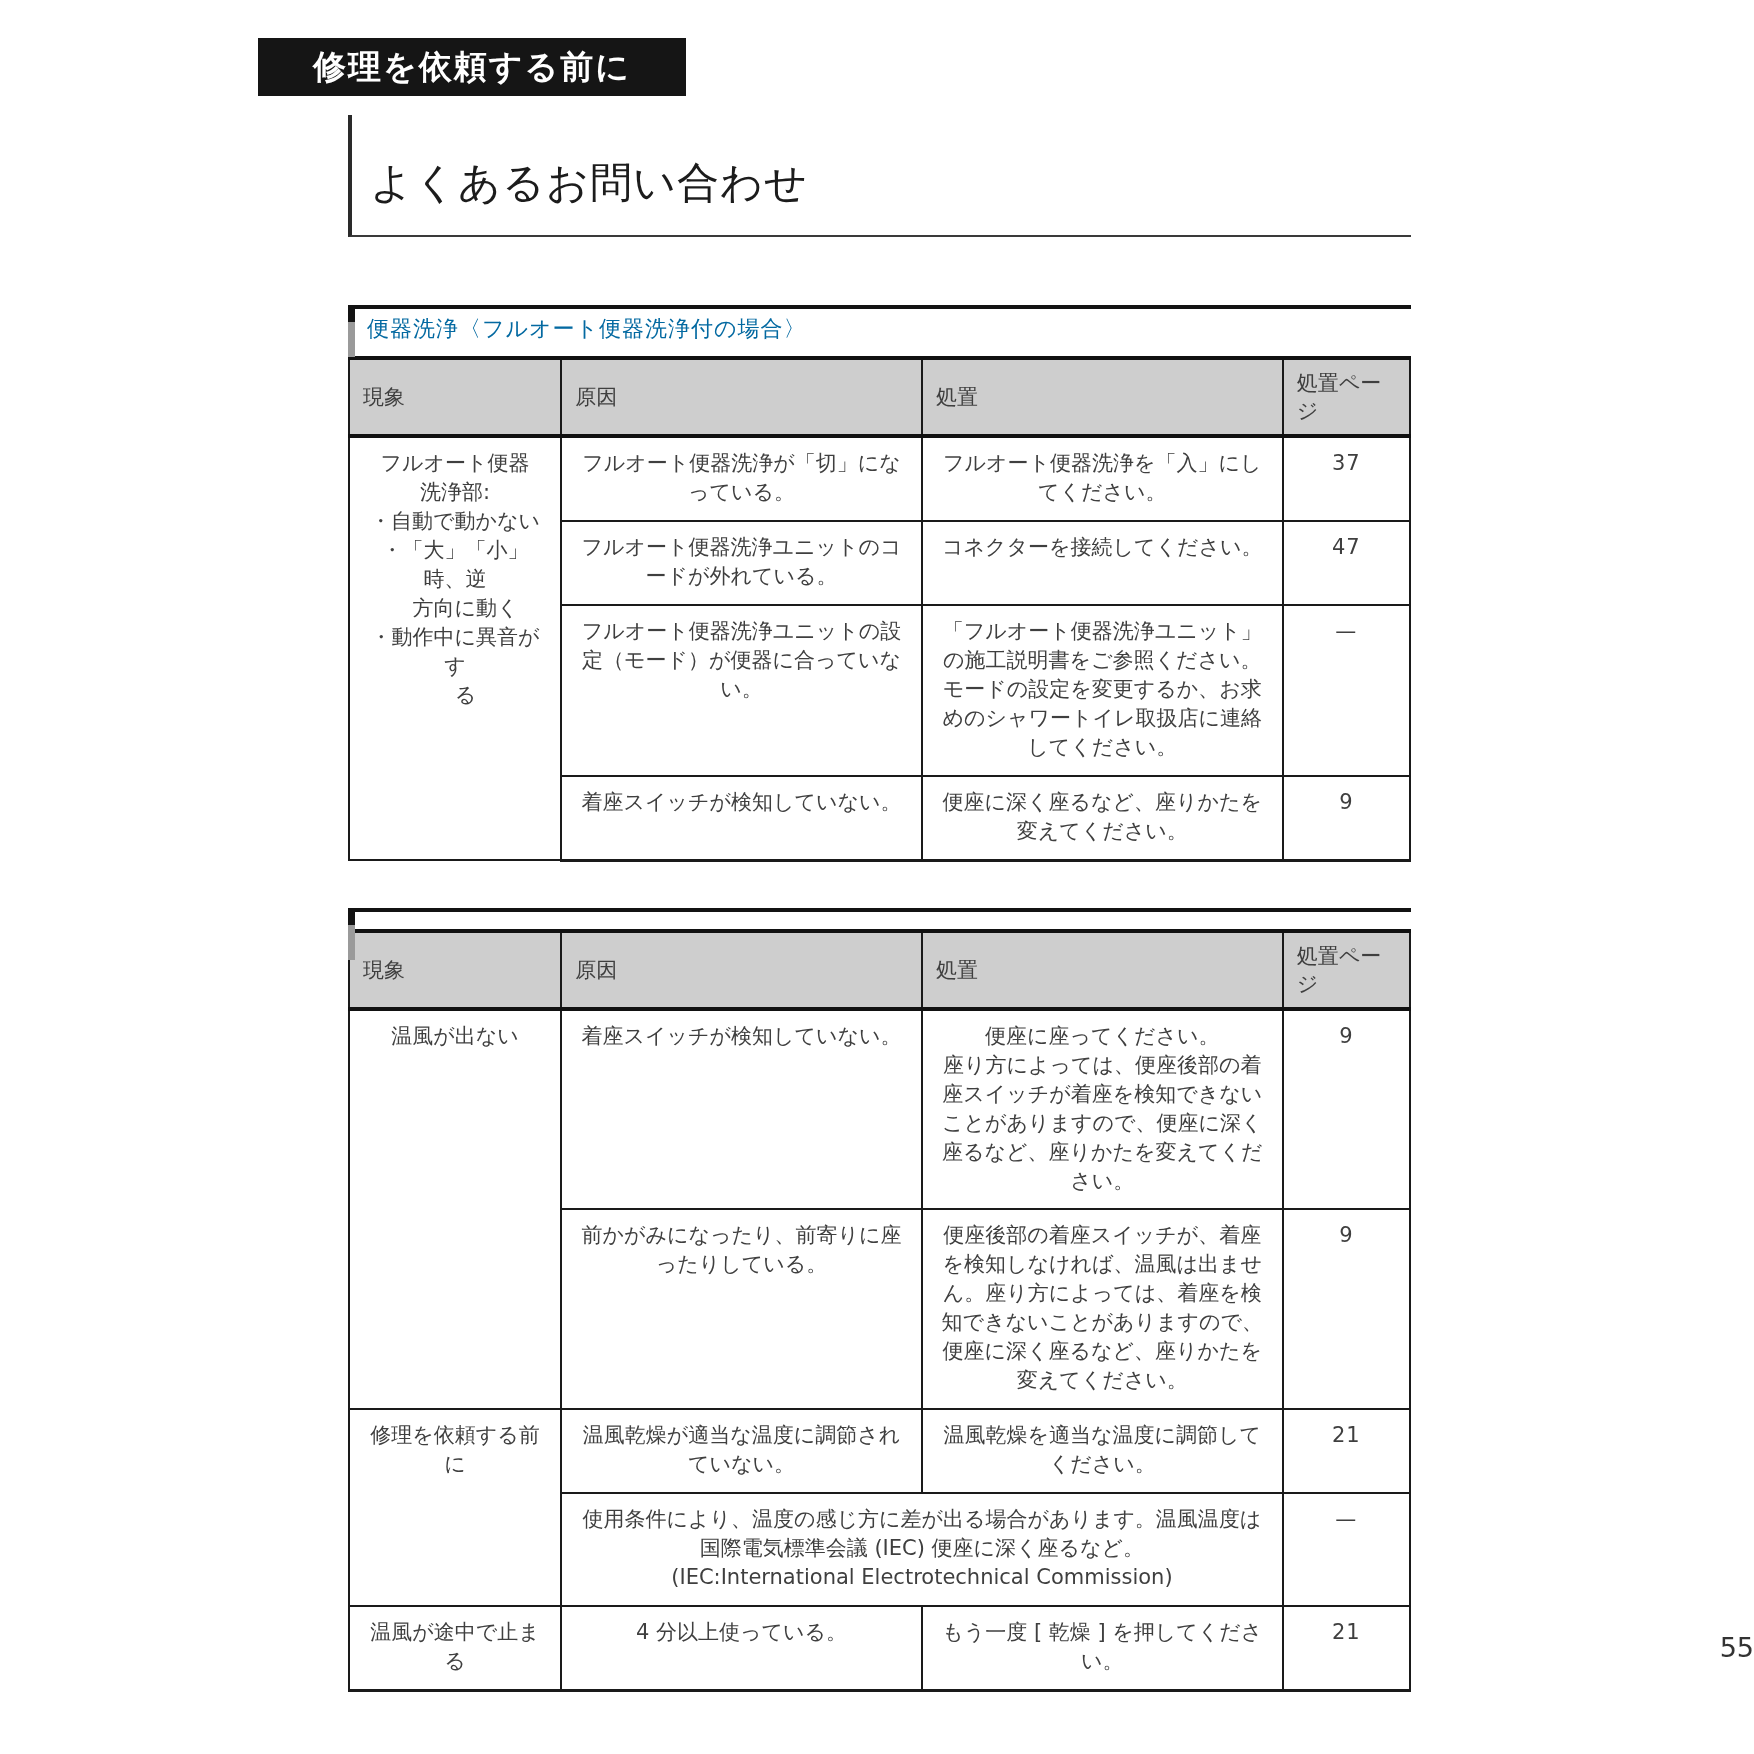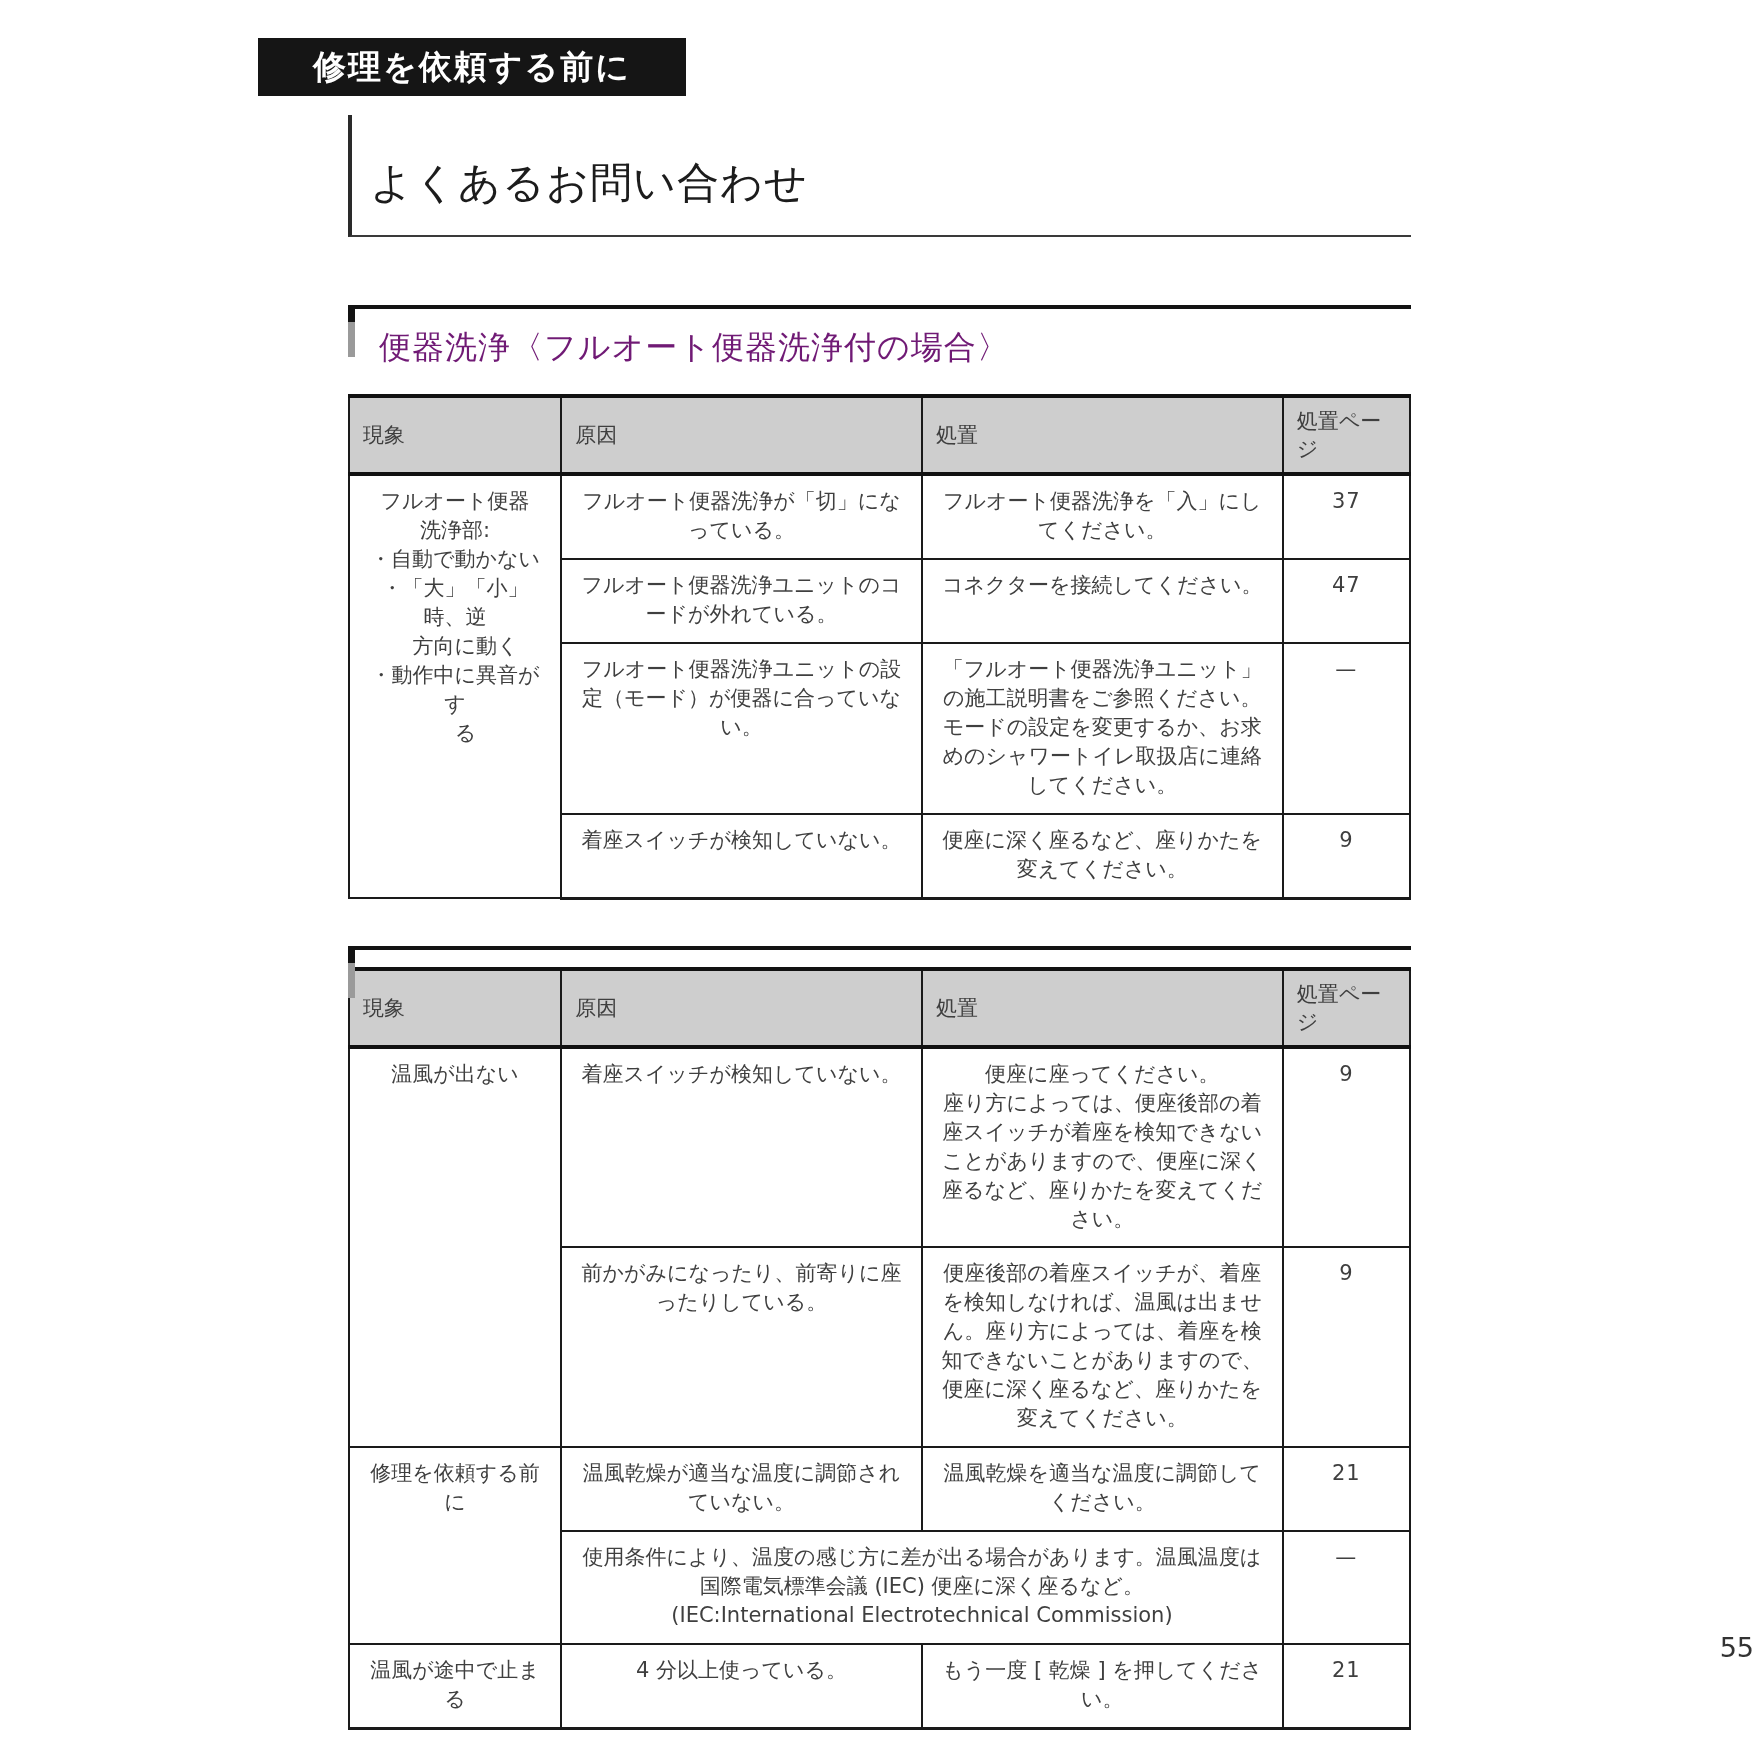--- a/index.html
+++ b/index.html
@@ -20,21 +20,21 @@
     display:flex; align-items:flex-end; padding-bottom:24px;
   }
   .page-title { margin:0; font-size:42px; font-weight:500; color:#1c1c1c; letter-spacing:1px; }
   .section { margin-top:68px; }
   .section.second { margin-top:46px; }
   .sec-head { border-top:4px solid #131313; position:relative; padding:5px 0 12px 19px; }
   .sec-bar {
     position:absolute; left:0; top:0; width:7px; height:48px;
     background:linear-gradient(to bottom, #131313 0px, #131313 13px, #9a9a9a 13px, #9a9a9a 100%);
   }
-  .sec-title { margin:12px; font-size:32px; font-weight:500; color:#701a75; letter-spacing:1px; }
+  .sec-title { margin:0; font-size:22px; font-weight:500; color:#0369a1; letter-spacing:1px; }
   table.ts { border-collapse:collapse; width:100%; table-layout:fixed; }
   table.ts th {
     background:#cecece; border:2px solid #1a1a1a; border-top:4px solid #111111;
     border-bottom:4px solid #111111; font-weight:normal; text-align:left;
     font-size:21px; color:#3f3f3f; padding:9px 13px; height:28px; vertical-align:middle;
   }
   table.ts td {
     border:2px solid #1a1a1a; vertical-align:top; font-size:21px; line-height:1.38;
     padding:11px 13px 13px 13px; white-space:pre-line; color:#3f3f3f;text-align:center;
   }

